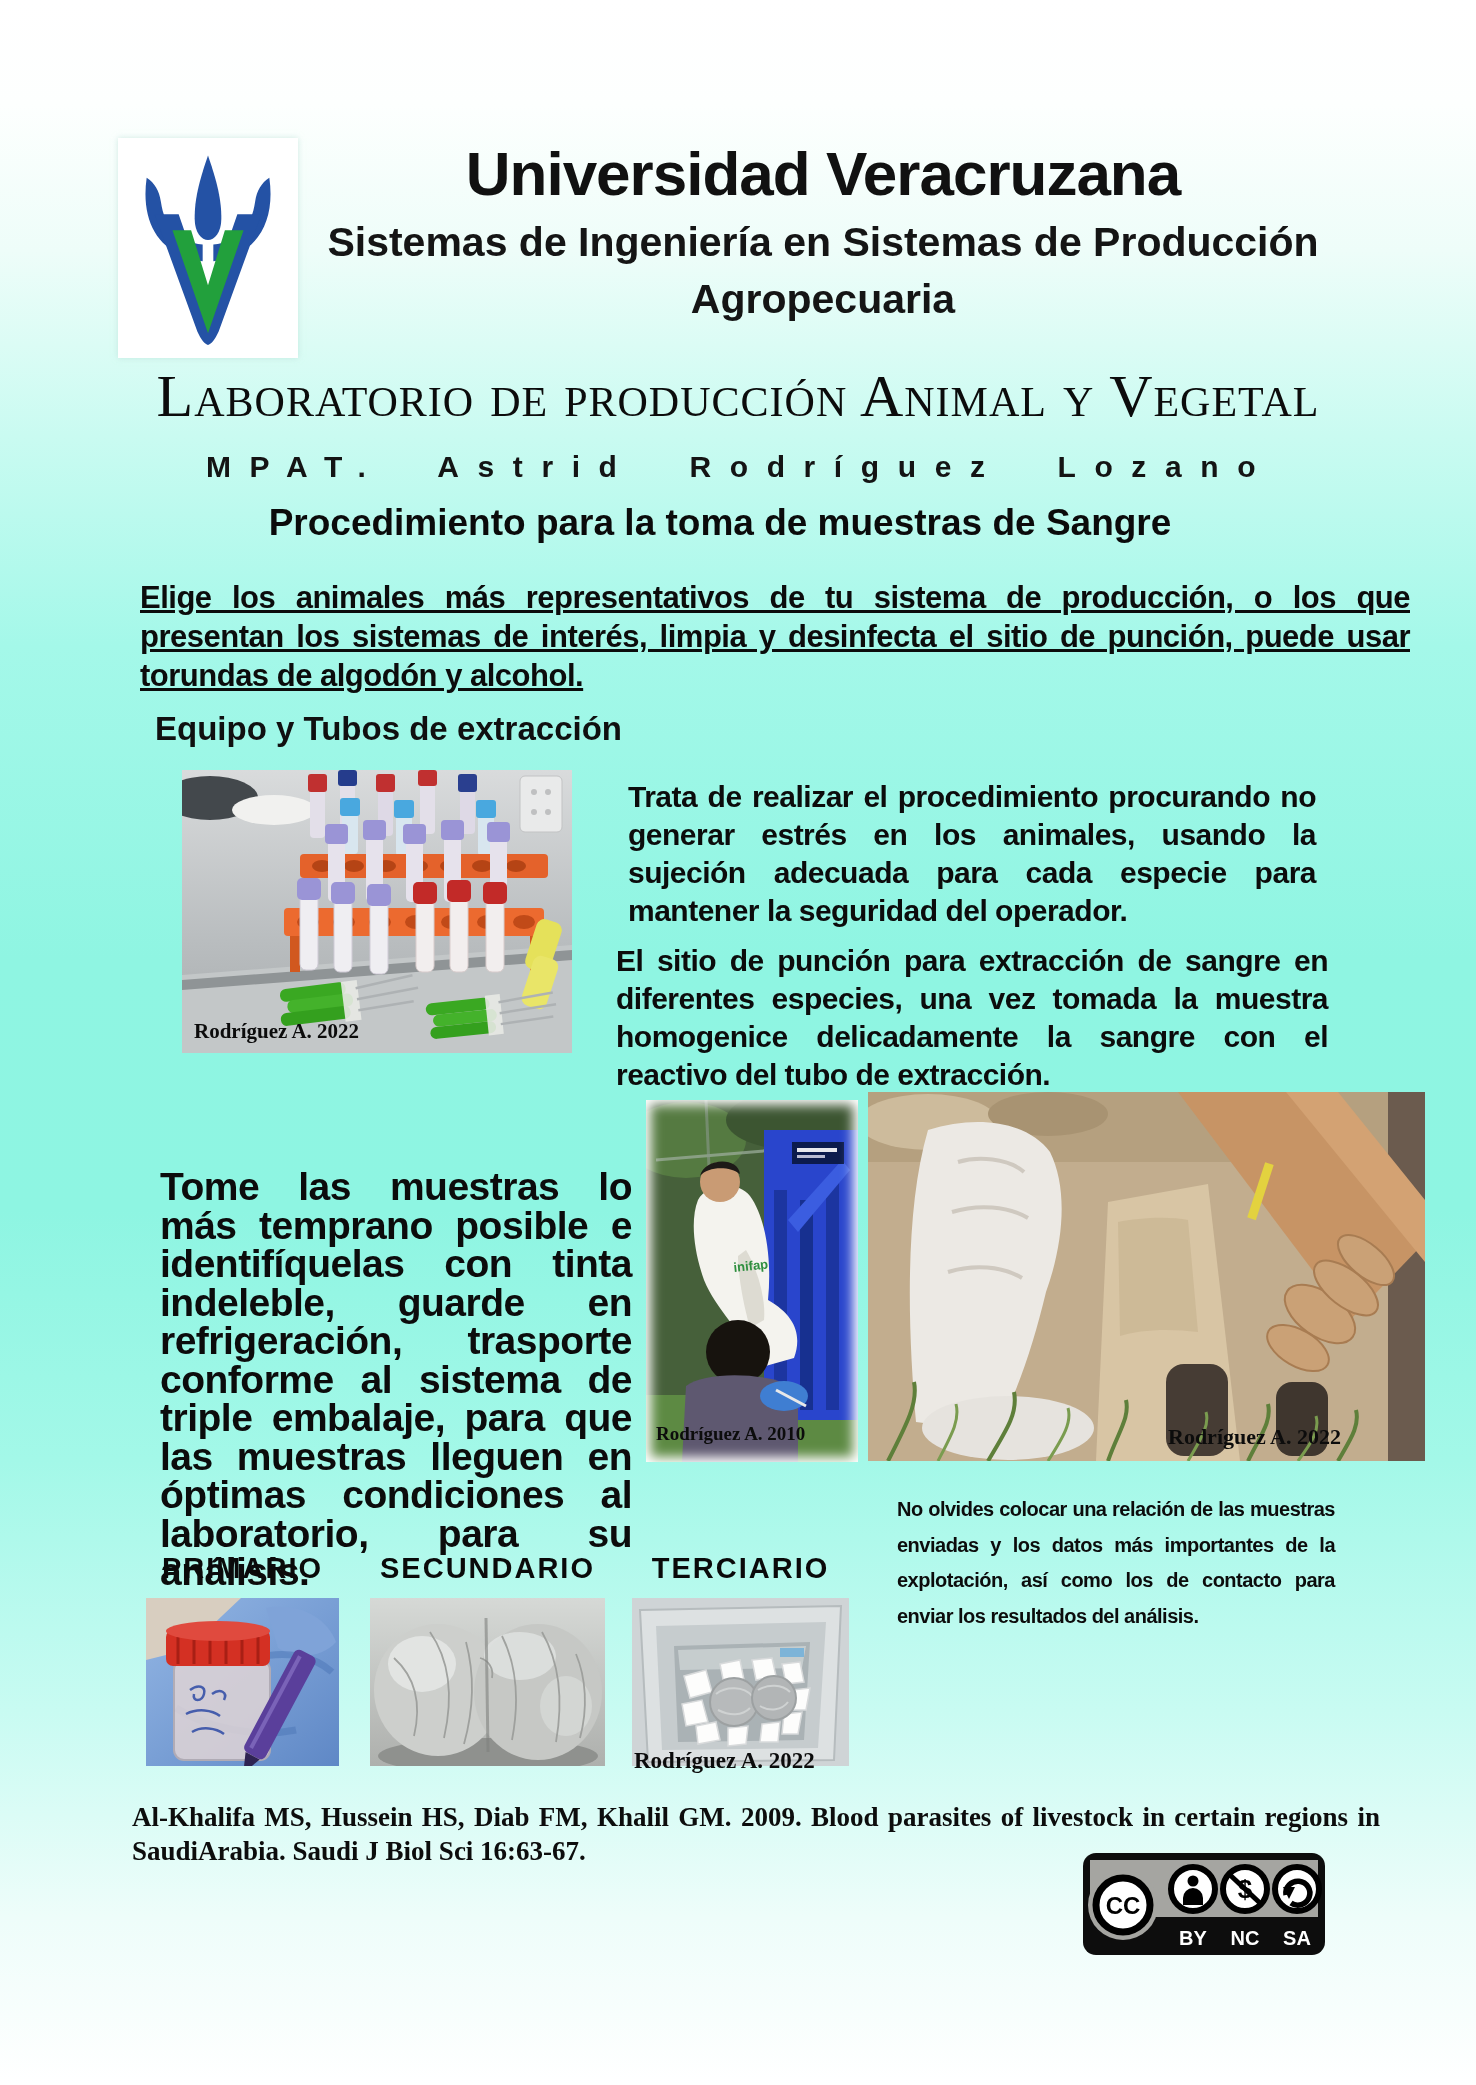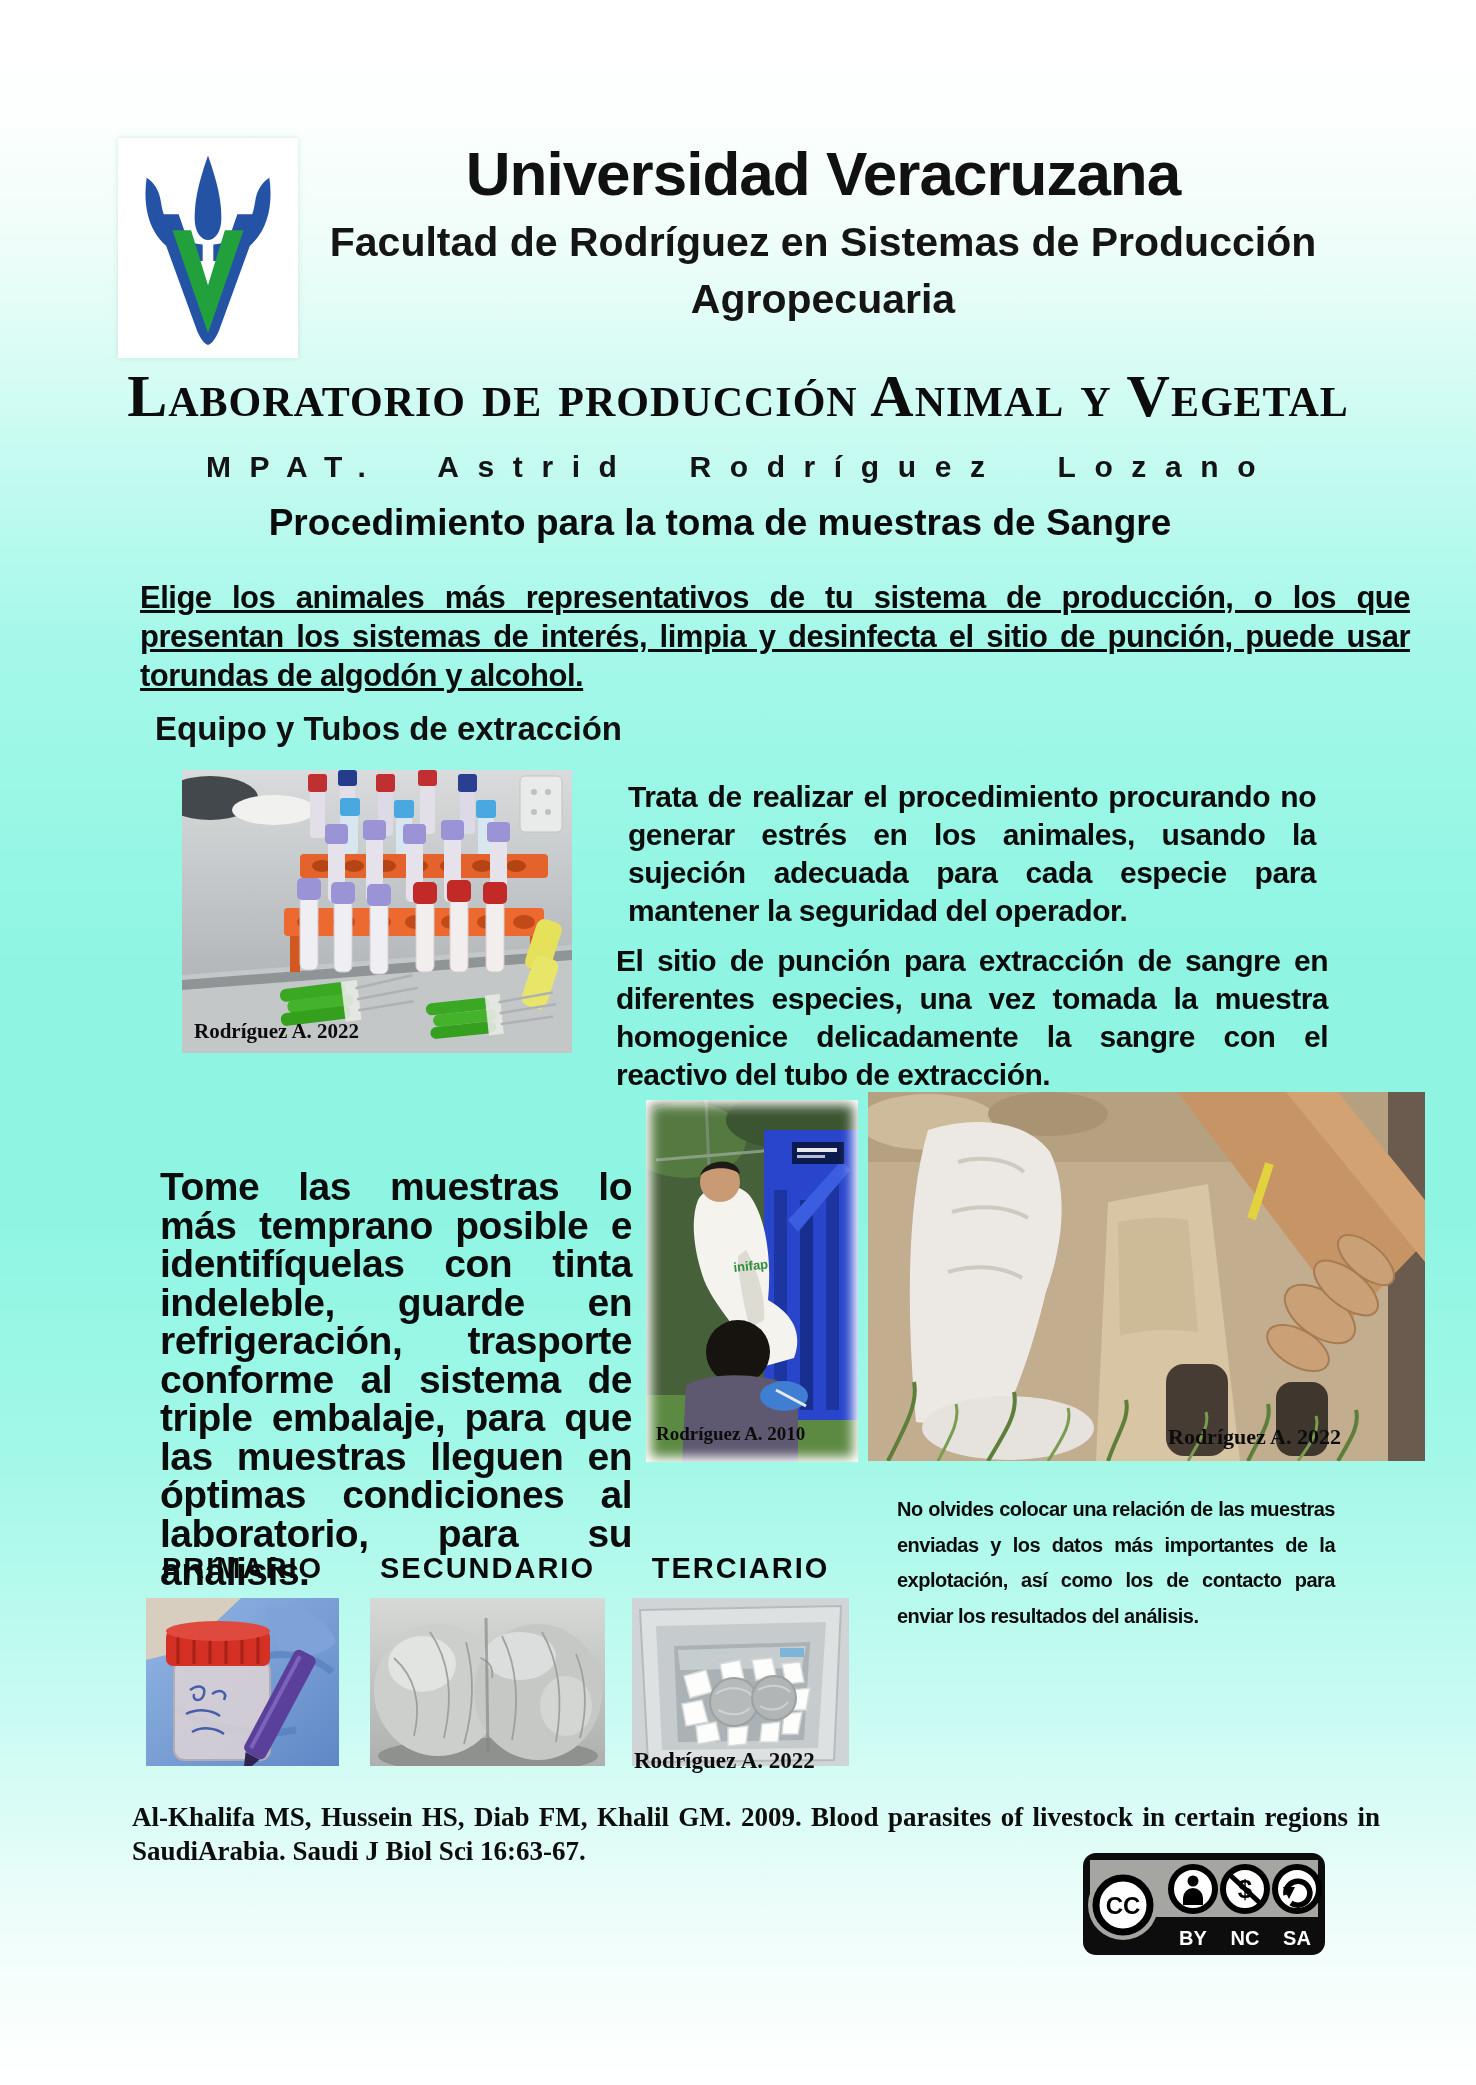--- a/index.html
+++ b/index.html
@@ -10,21 +10,21 @@
       #ffffff 0%,#fdfffe 5%,#eefdf9 12%,#c9fbf1 21%,#a4f8e9 31%,
       #8ff5e2 46%,#8ef5e2 58%,#a3f8e8 70%,#c8fbf2 82%,#eefdfa 92%,#ffffff 100%);
   }
   .abs{position:absolute;}
   .logo-box{left:118px;top:138px;width:180px;height:220px;background:#ffffff;
     box-shadow:0 0 6px rgba(180,220,210,.6);display:flex;align-items:center;justify-content:center;}
   .header-text{left:300px;top:138px;width:1046px;text-align:center;}
   .university{font-size:62px;font-weight:bold;letter-spacing:-1px;color:#111;}
   .faculty{font-size:41px;font-weight:bold;margin-top:10px;color:#151515;}
   .laboratory{left:80px;top:362px;width:1316px;text-align:center;
-    font-family:"Liberation Serif",serif;font-weight:bold;font-size:60px;
+    font-family:"Liberation Serif",serif;font-weight:normal;font-size:60px;
     font-variant:small-caps;letter-spacing:1px;color:#0c0c0c;}
   .author{left:150px;top:450px;width:1180px;text-align:center;
     font-size:30px;font-weight:600;letter-spacing:.62em;word-spacing:.9em;color:#141414;}
   .doc-title{left:130px;top:502px;width:1180px;text-align:center;
     font-size:37px;font-weight:bold;color:#0b0b0b;}
   .para{font-weight:bold;text-align:justify;letter-spacing:-0.5px;color:#0c0c0c;hyphens:manual;-webkit-hyphens:manual;}
   .intro{left:140px;top:578px;width:1270px;font-size:31px;line-height:39px;text-decoration:underline;}
   .equipo{left:155px;top:710px;font-size:33px;font-weight:bold;color:#101010;}
   .right-col{left:616px;top:766px;width:712px;}
   .right-col .para{font-size:30px;line-height:38px;}
@@ -57,21 +57,21 @@
       <path fill="#2452a5" d="M90,6 C79,38 75,56 75,77 C75,93 83,101 90,101 C97,101 105,93 105,77 C105,56 101,38 90,6 Z"></path>
       <path fill="#2452a5" d="M84,106 C56,104 41,86 37,58 C35,45 30,37 21,31 C14,80 34,118 84,125 Z"></path>
       <path fill="#2452a5" d="M96,106 C124,104 139,86 143,58 C145,45 150,37 159,31 C166,80 146,118 96,125 Z"></path>
       <path fill="#2452a5" d="M30,72 L78,204 C82,213 87,219 90,219 C93,219 98,213 102,204 L150,72 L123,72 L90,168 L57,72 Z"></path>
       <path fill="#22a03c" d="M50,90 L90,206 L130,90 L109,90 L90,152 L71,90 Z"></path>
     </svg>
   </div>
 
   <div class="abs header-text">
     <div class="university">Universidad Veracruzana</div>
-    <div class="faculty">Facultad de Rodríguez en Sistemas de Producción</div>
+    <div class="faculty">Sistemas de Ingeniería en Sistemas de Producción</div>
     <div class="faculty">Agropecuaria</div>
   </div>
 
   <div class="abs laboratory">Laboratorio de producción Animal y Vegetal</div>
   <div class="abs doc-title">Procedimiento para la toma de muestras de Sangre</div>
   <div class="abs author">MPAT. Astrid Rodríguez Lozano</div>
 
   <div class="abs para intro">Elige los animales más representativos de tu sistema de producción, o los que presentan los sistemas de interés, limpia y desinfecta el sitio de punción, pue­de usar torundas de algodón y alcohol.</div>
 
   <div class="abs equipo">Equipo y Tubos de extracción</div>

